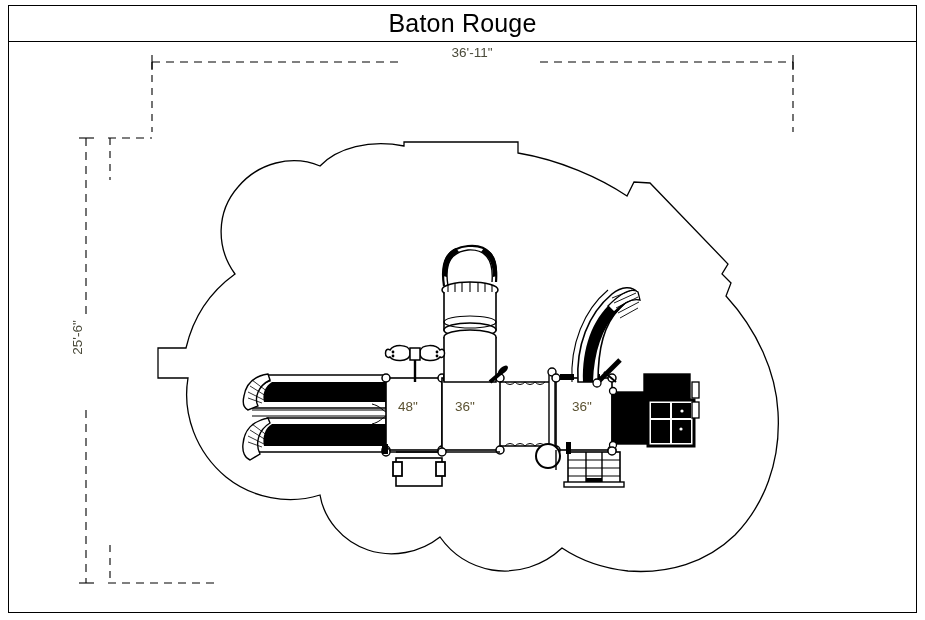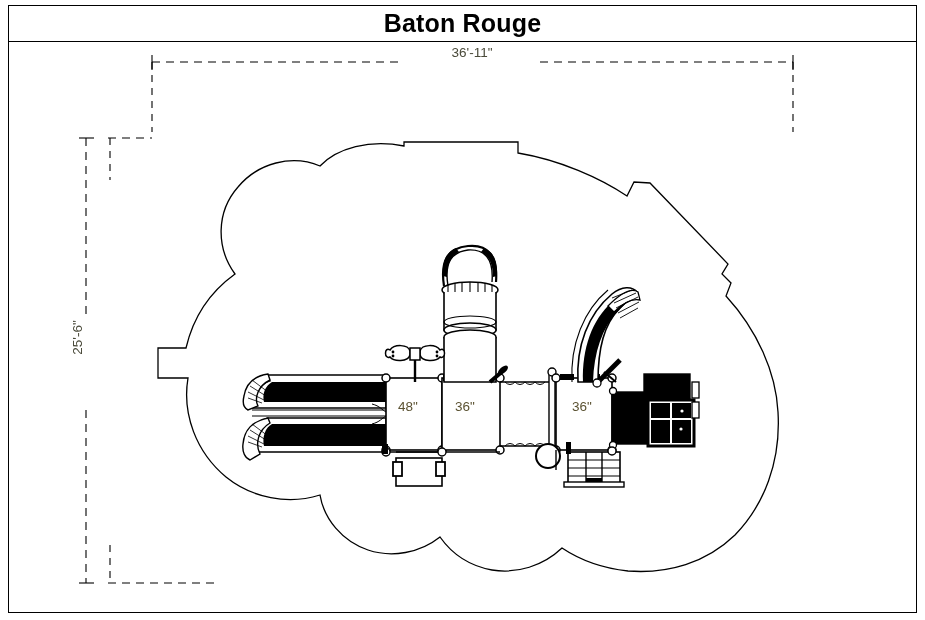--- a/index.html
+++ b/index.html
@@ -1,20 +1,20 @@
 <!DOCTYPE html>
 <html><head>
 <meta charset="utf-8">
 <style>
   html,body{margin:0;padding:0;background:#ffffff;}
   body{font-family:"Liberation Sans",sans-serif;}
   #page{position:relative;width:925px;height:620px;background:#ffffff;overflow:hidden;}
   #frame{position:absolute;left:8px;top:5px;width:909px;height:608px;border:1.6px solid #000;box-sizing:border-box;}
   #title-bar{position:absolute;left:8px;top:5px;width:909px;height:37px;border-bottom:1.6px solid #000;box-sizing:border-box;display:flex;align-items:center;justify-content:center;}
-  #title-text{font-size:25px;font-weight:bold;color:#000;letter-spacing:.2px;font-family:"Liberation Sans",sans-serif;}
+  #title-text{font-size:25px;font-weight:normal;color:#000;letter-spacing:.2px;font-family:"Liberation Sans",sans-serif;}
   #dim-top-label{position:absolute;left:412px;top:45px;width:120px;text-align:center;font-size:13.5px;color:#4a4a3a;}
   #dim-left-label{position:absolute;left:47px;top:330px;width:60px;text-align:center;font-size:13.5px;color:#4a4a3a;transform:rotate(-90deg);transform-origin:center center;}
   .svg-layer{position:absolute;left:0;top:0;width:925px;height:620px;}
   .deck-label{position:absolute;font-size:13.5px;color:#5b5232;font-family:"Liberation Sans",sans-serif;}
 </style>
 </head>
 <body>
 
 <div id="page">
 

